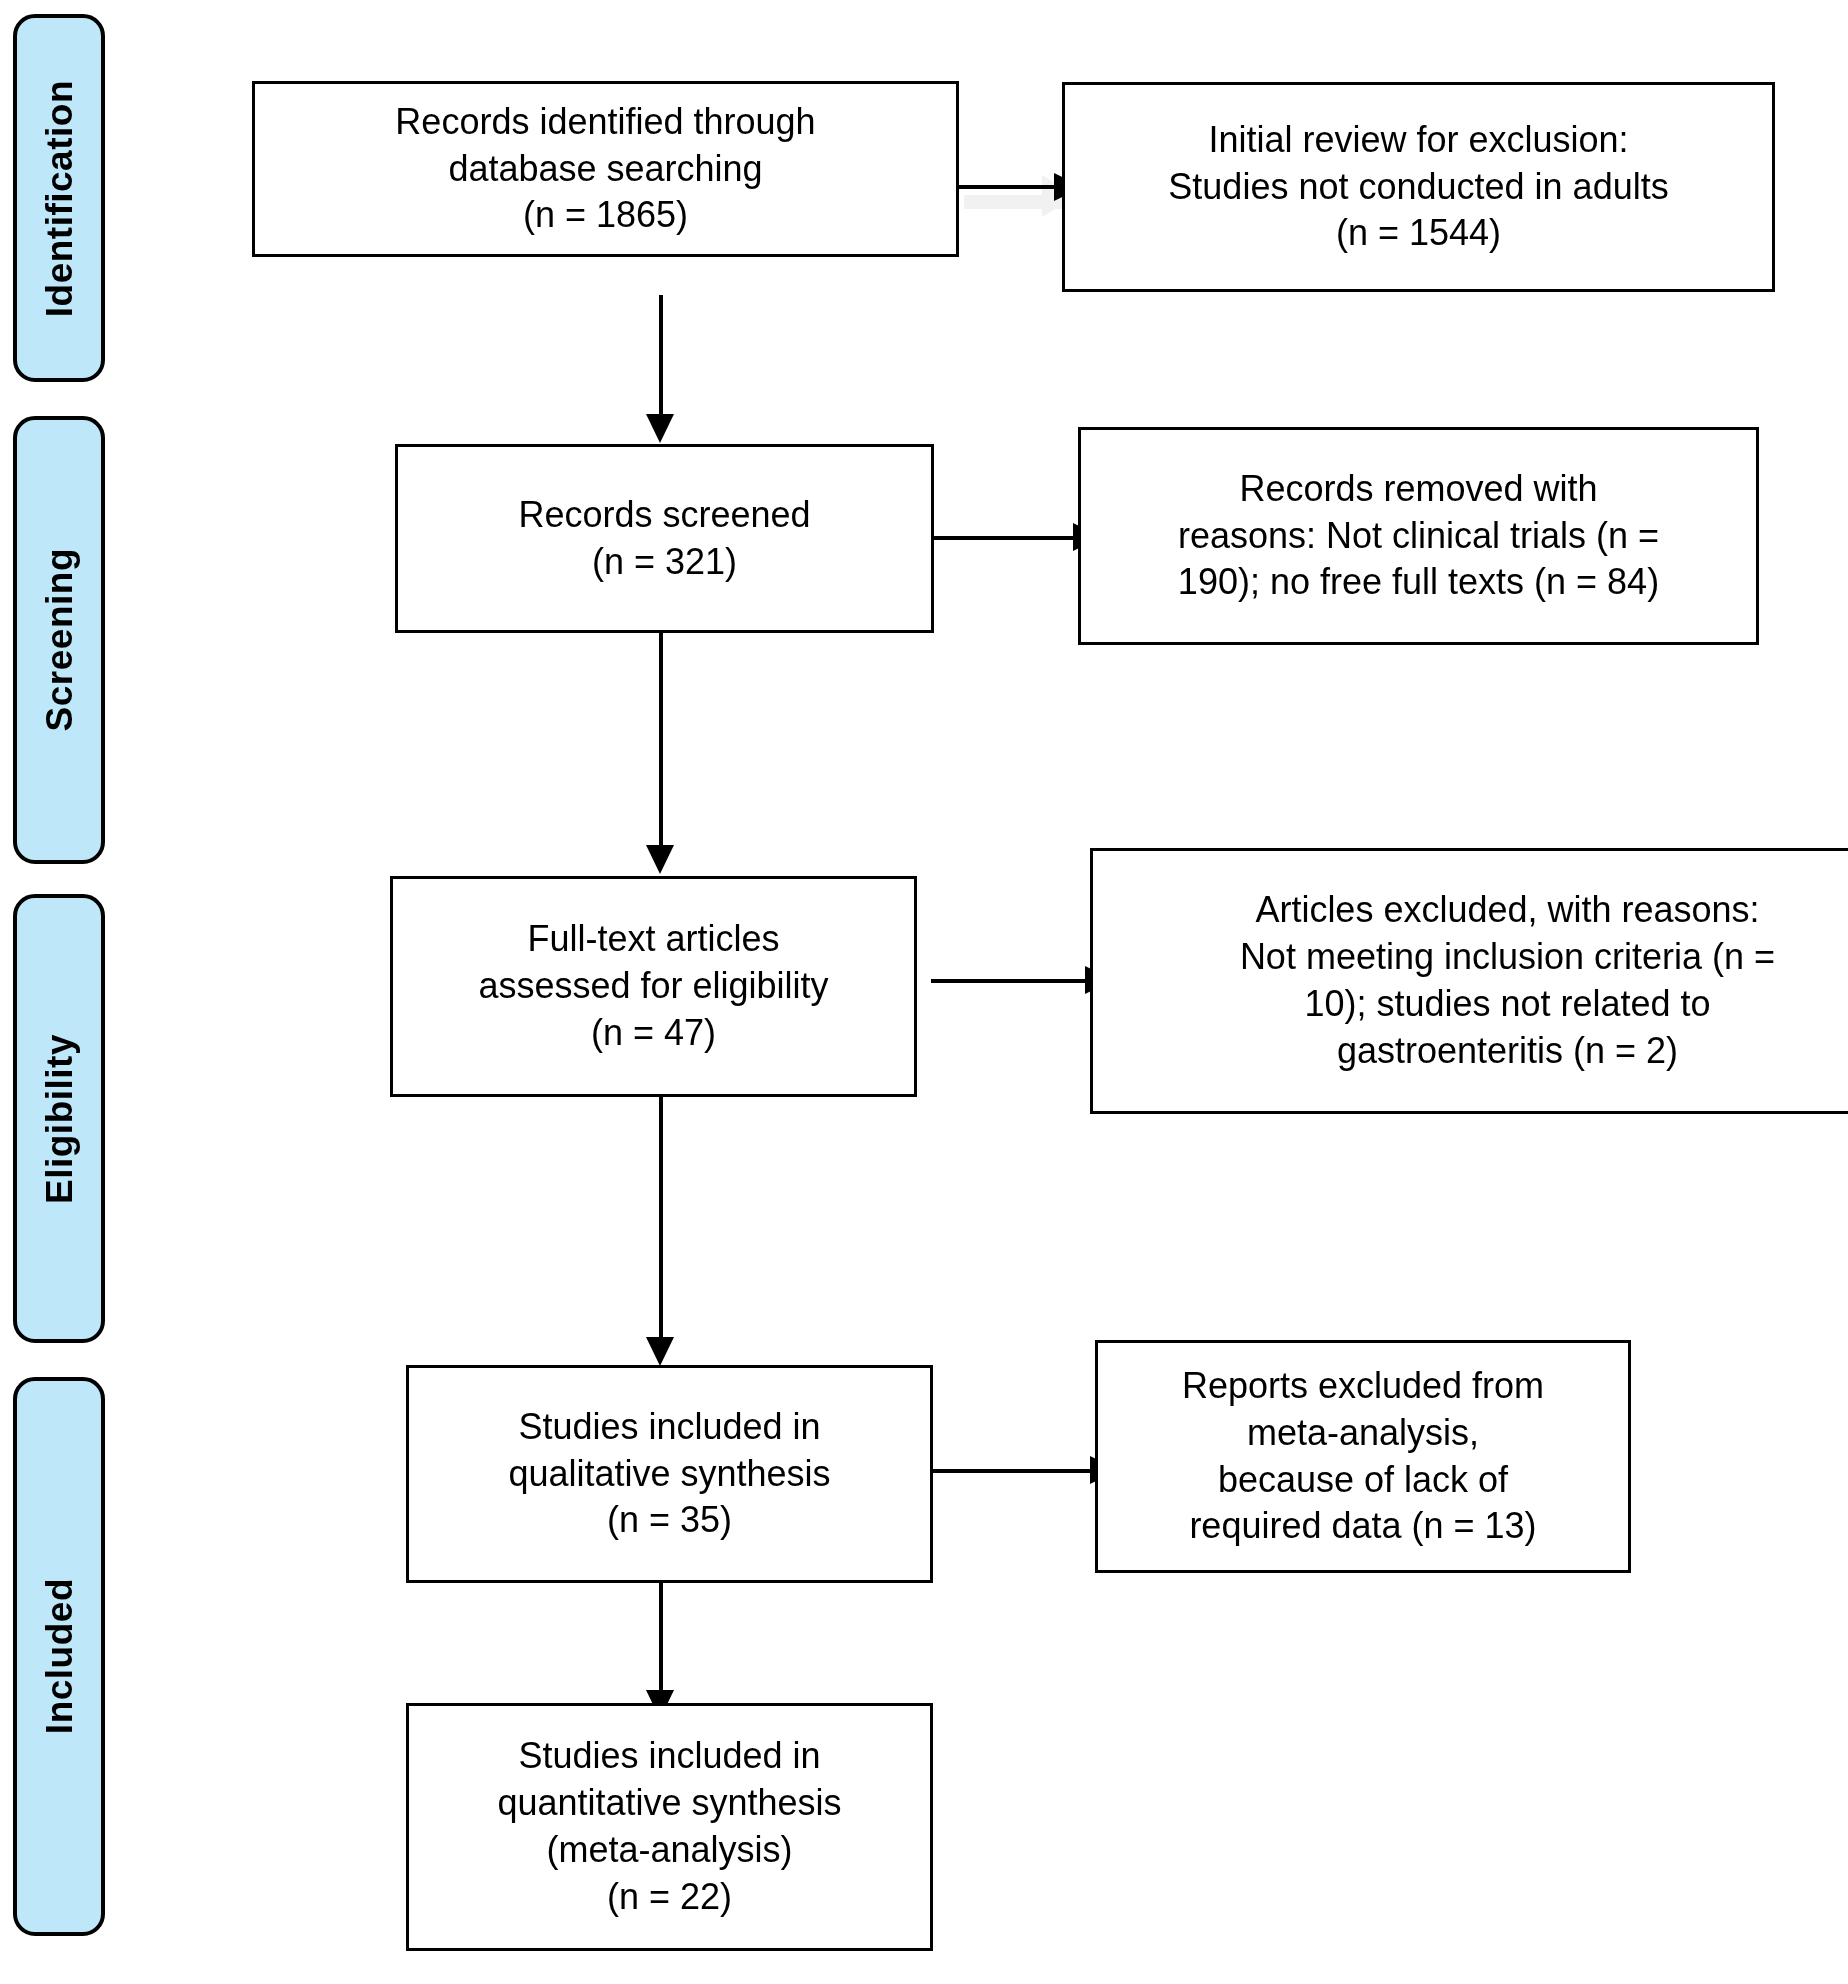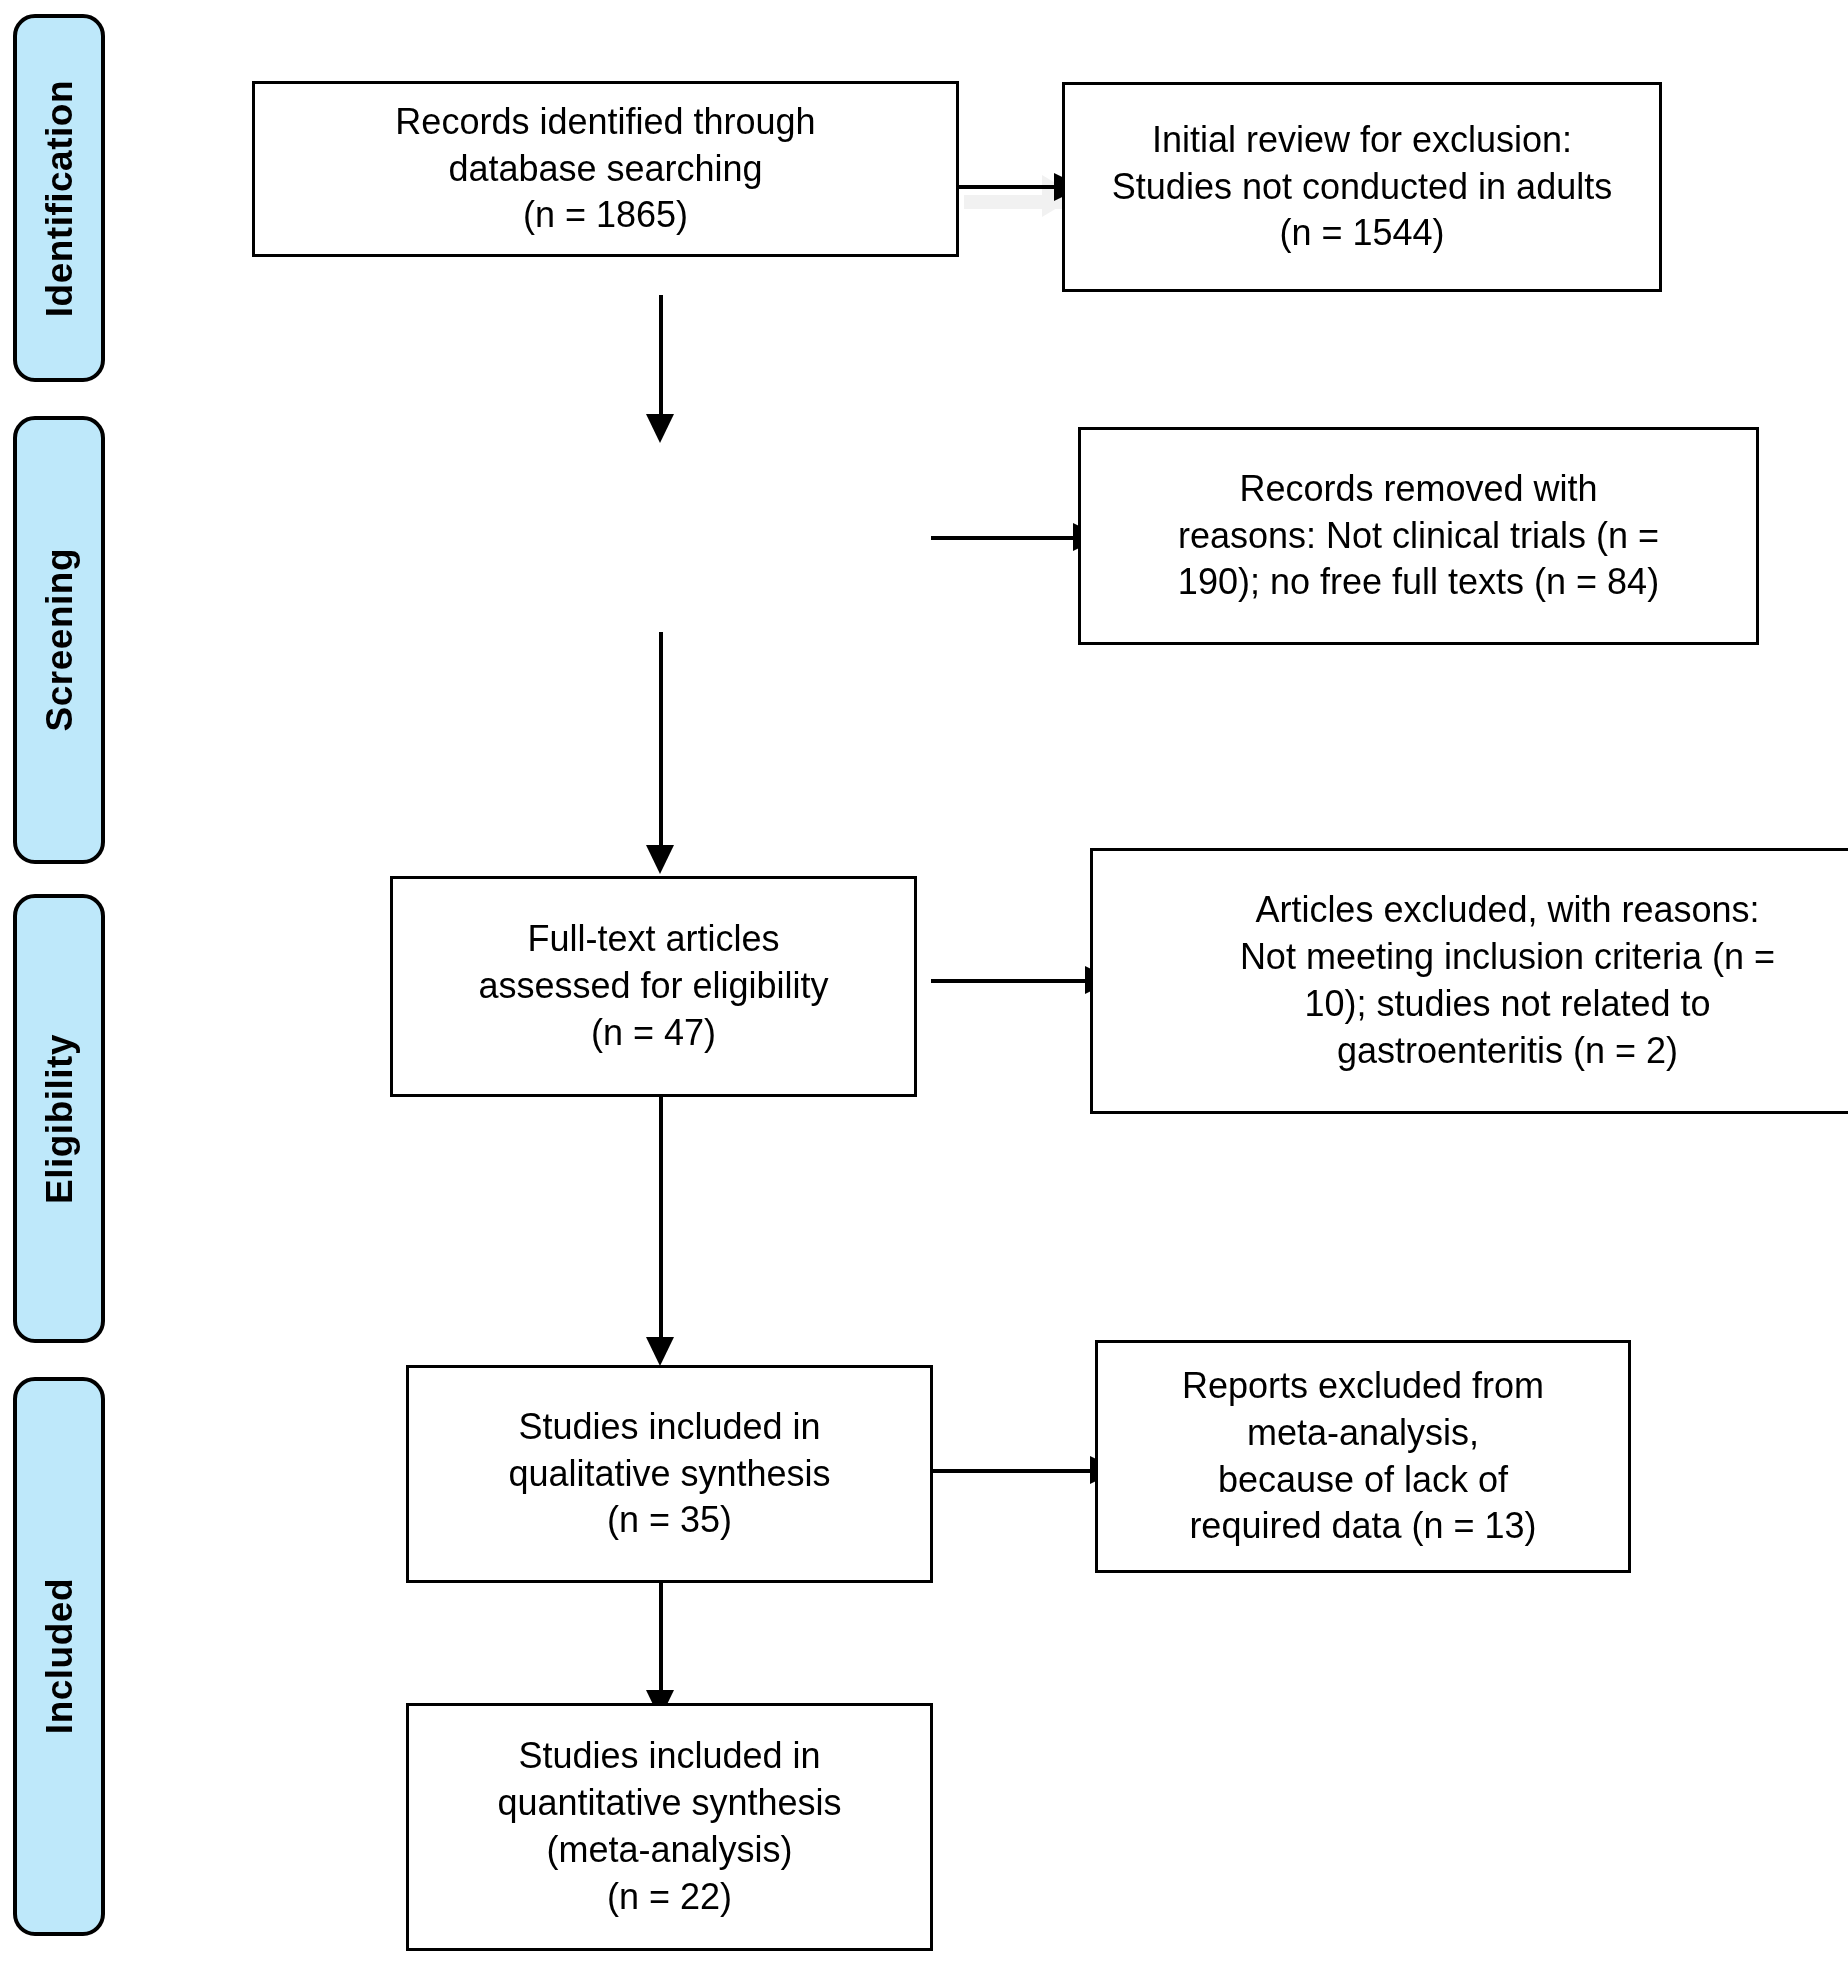--- a/index.html
+++ b/index.html
@@ -144,26 +144,30 @@
 
   <div class="h-line" style="left:931px; top:1469px; width:164px;"></div>
   <div class="arrow-right" style="left:1090px; top:1456px;"></div>
 
   <div class="flow-box" style="left:252px; top:81px; width:707px; height:176px;">
     <span class="flow-text">Records identified through
 database searching
 (n = 1865)</span>
   </div>
 
-  <div class="flow-box" style="left:1062px; top:82px; width:600px; height:210px;">
+  <div class="flow-box" style="left:1062px; top:82px; width:713px; height:210px;">
     <span class="flow-text">Initial review for exclusion:
 Studies not conducted in adults
 (n = 1544)</span>
   </div>
 
+  <div class="flow-box" style="left:395px; top:444px; width:539px; height:189px;">
+    <span class="flow-text">Records screened
+(n = 321)</span>
+  </div>
 
   <div class="flow-box" style="left:1078px; top:427px; width:681px; height:218px;">
     <span class="flow-text">Records removed with
 reasons: Not clinical trials (n =
 190); no free full texts (n = 84)</span>
   </div>
 
   <div class="flow-box" style="left:390px; top:876px; width:527px; height:221px;">
     <span class="flow-text">Full-text articles
 assessed for eligibility

